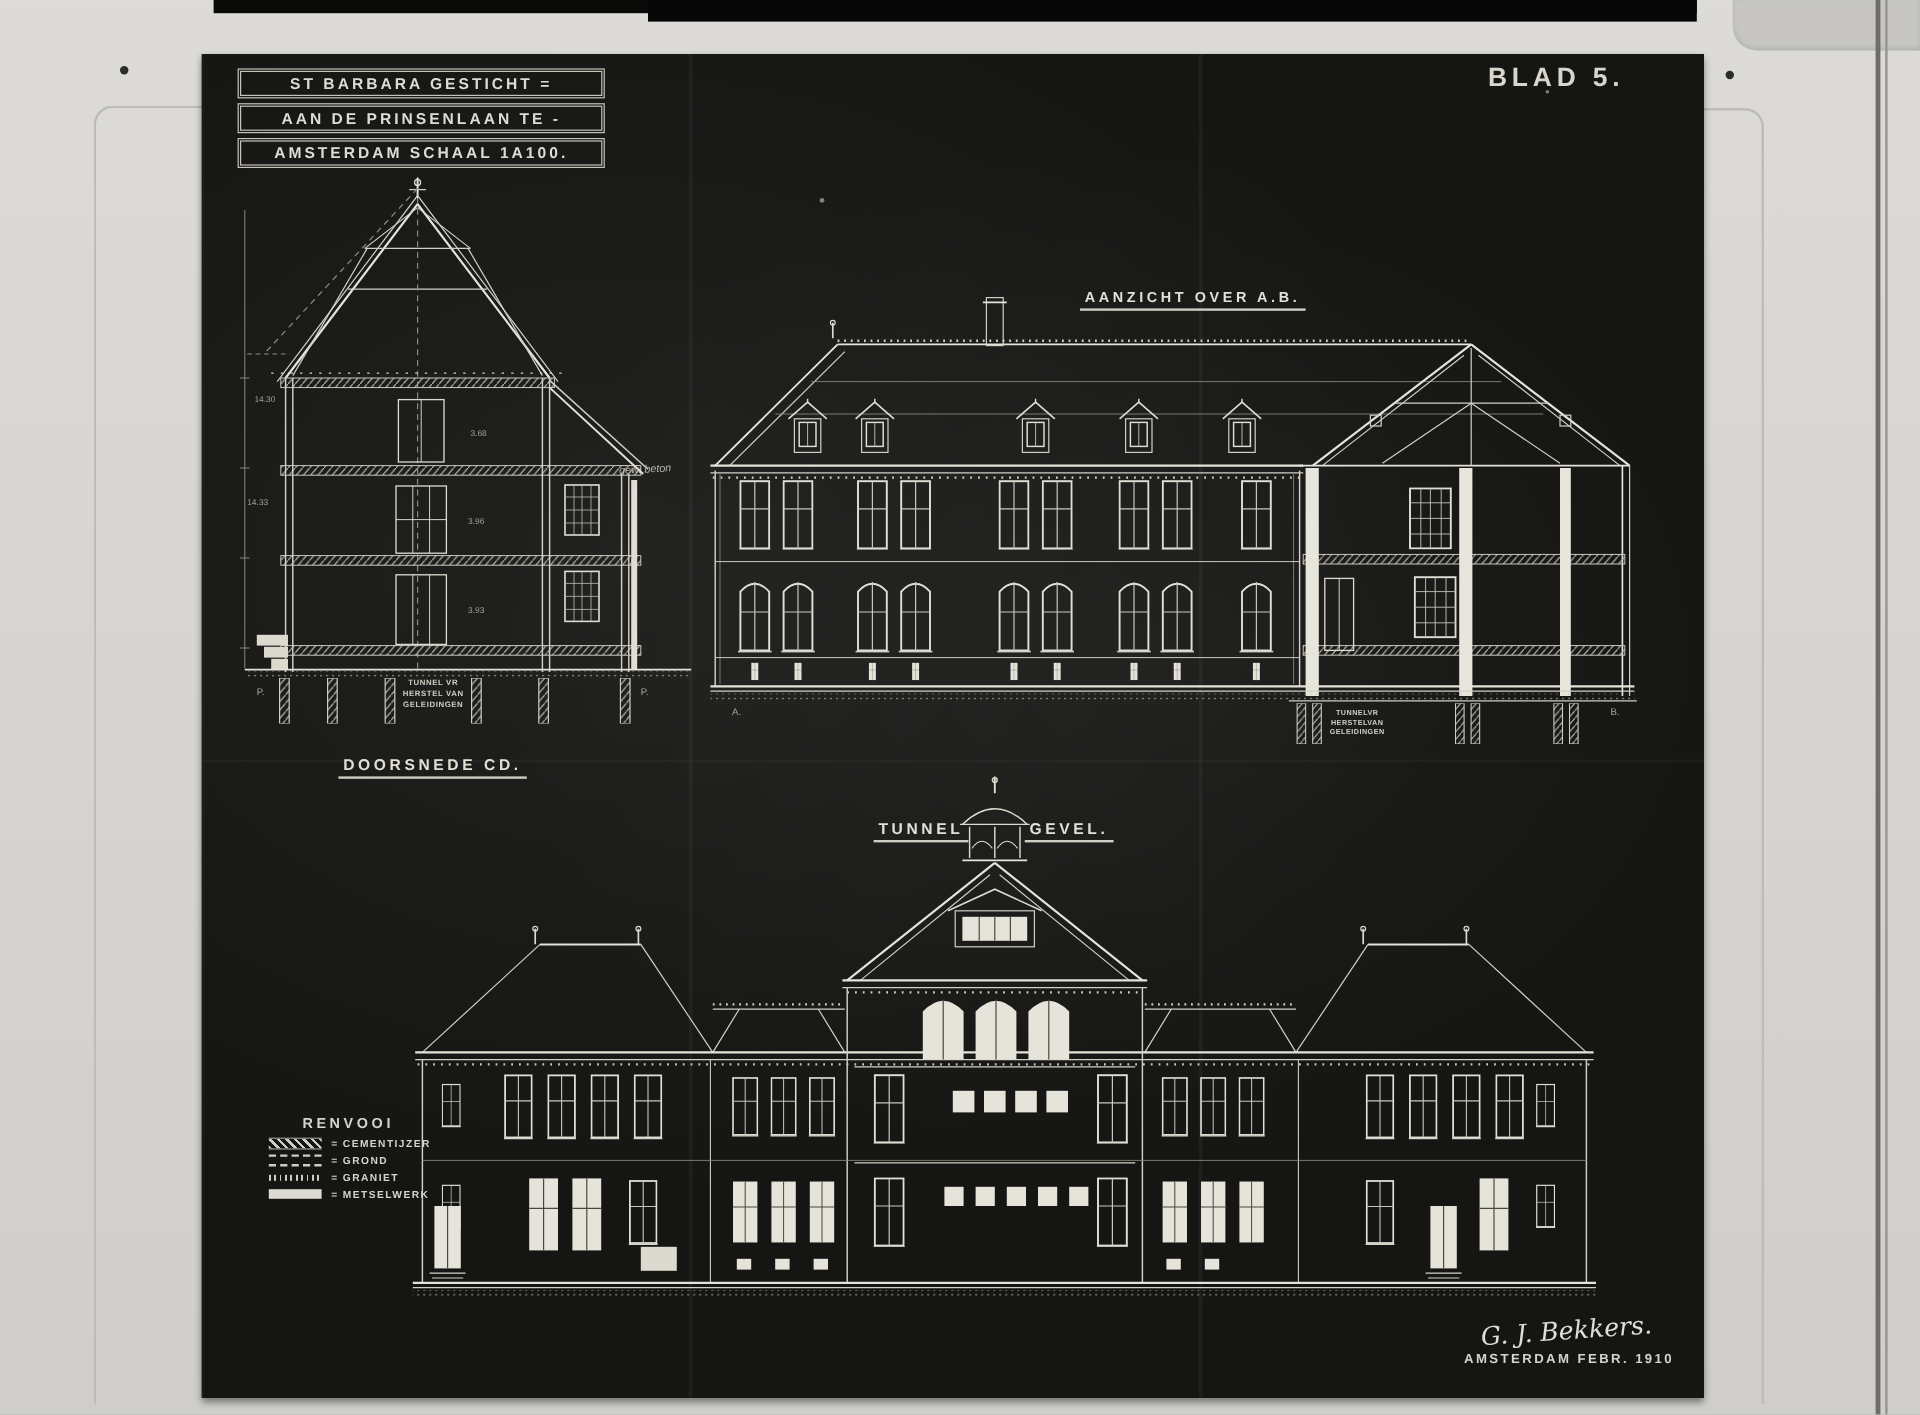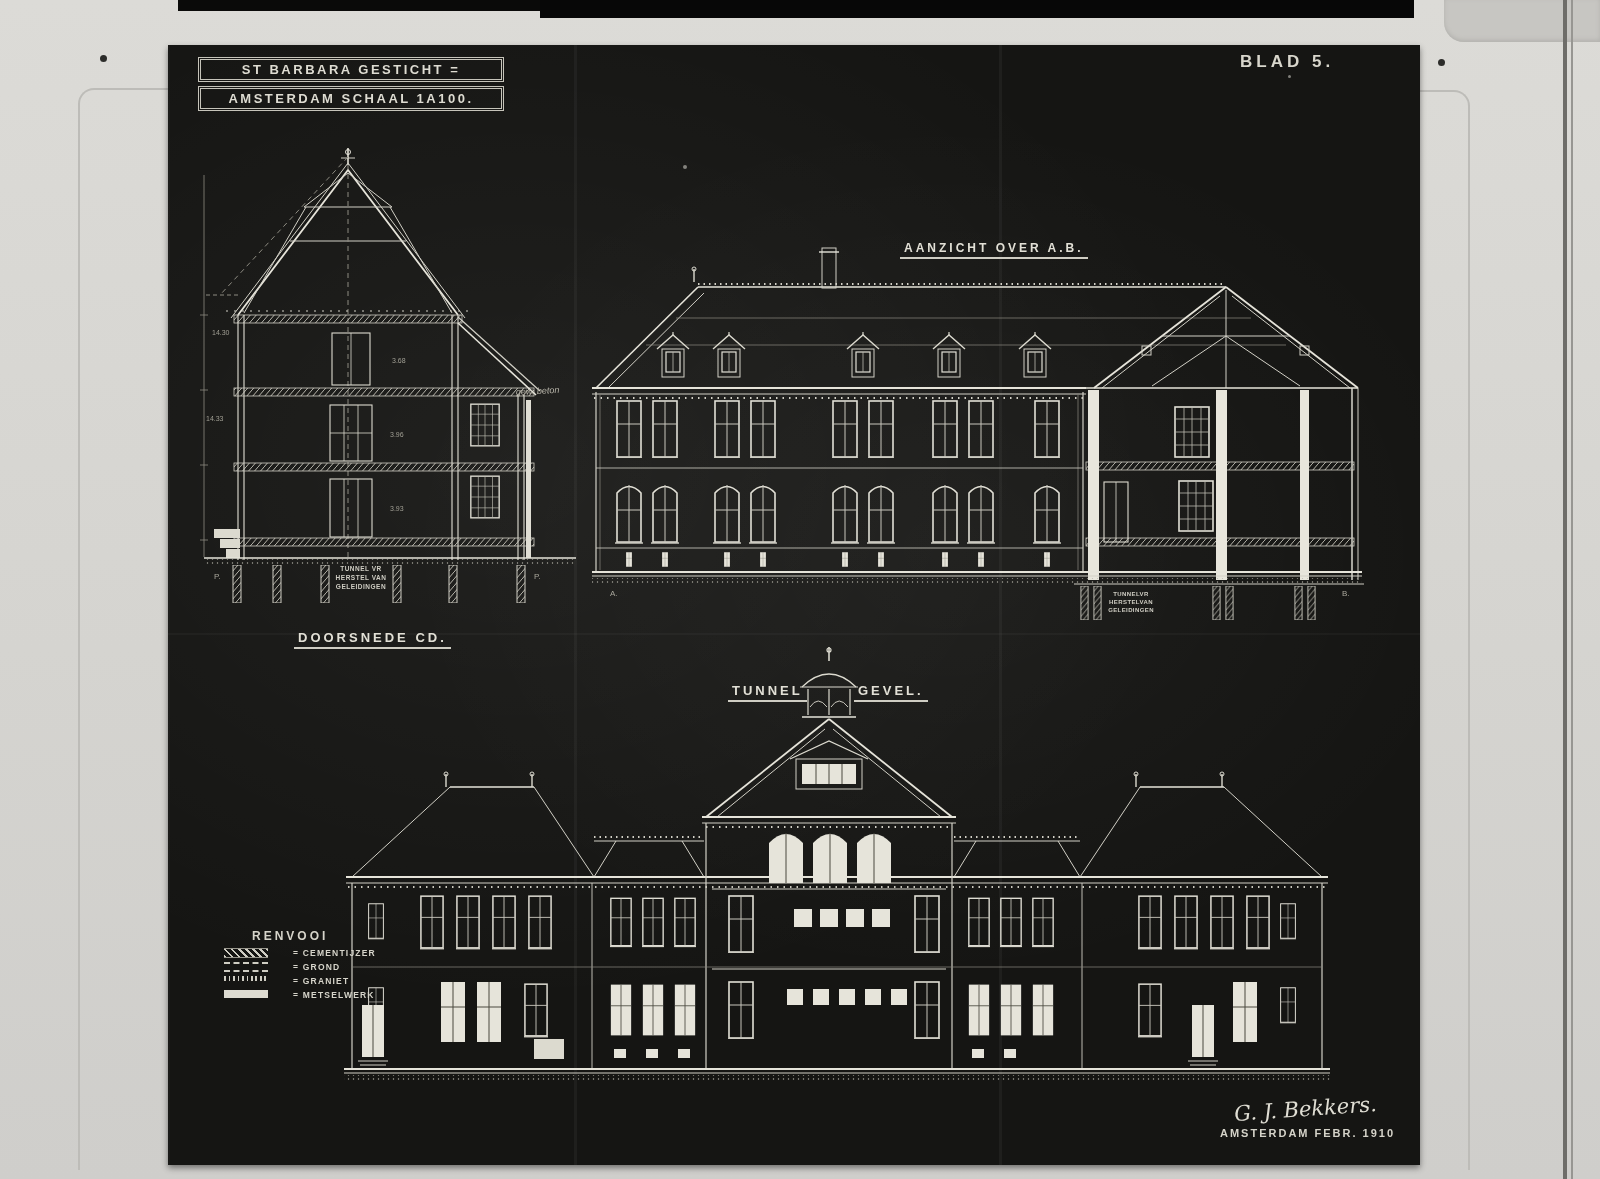--- a/index.html
+++ b/index.html
@@ -22,26 +22,26 @@
   .sheet{position:absolute;left:168px;top:45px;width:1252px;height:1120px;background:#151513;
          background-image:radial-gradient(ellipse at 28% 38%,rgba(255,255,255,.05),rgba(0,0,0,0) 55%),
                           radial-gradient(ellipse at 62% 45%,rgba(255,255,255,.04),rgba(0,0,0,0) 50%),
                           linear-gradient(90deg,rgba(255,255,255,.02) 0 2px,transparent 2px);
          box-shadow:0 3px 6px rgba(0,0,0,.45);}
   .fold-v{position:absolute;top:0;width:3px;height:100%;background:rgba(255,255,255,.045);}
   .fold-h{position:absolute;left:0;width:100%;height:2px;background:rgba(255,255,255,.03);}
   
   .trow{border:3px double #c6c4ba;padding:2px 8px;margin-bottom:4px;font-size:13px;letter-spacing:2.5px;
         color:#dedcd2;font-weight:bold;text-align:center;white-space:nowrap;}
-  .blad{position:absolute;left:1072px;top:7px;font-size:17px;letter-spacing:4px;color:#d8d6cc;font-weight:bold;}
+  .blad{position:absolute;left:1072px;top:7px;font-size:22px;letter-spacing:4px;color:#d8d6cc;font-weight:bold;}
   .caption{position:absolute;color:#e2e0d6;font-size:13px;letter-spacing:3px;font-weight:bold;
            border-bottom:2px solid #cfcdc3;padding:0 4px 2px 4px;white-space:nowrap;}
   .legend{position:absolute;left:56px;top:836px;color:#d6d4ca;margin-top:48px;}
   .legend-title{font-size:12px;letter-spacing:3px;font-weight:bold;margin:0 0 5px 28px;}
-  .legend-row{display:flex;align-items:flex-start;margin-bottom:4px;font-size:8.5px;letter-spacing:1.2px;font-weight:bold;gap:17px;}
+  .legend-row{display:flex;align-items:center;margin-bottom:4px;font-size:8.5px;letter-spacing:1.2px;font-weight:bold;}
   .sw{width:44px;height:8px;margin-right:8px;flex:none;}
   .sw-hatch{background:repeating-linear-gradient(45deg,#cfcdc3 0 2px,transparent 2px 5px);
             border-top:1px solid #9a988e;border-bottom:1px solid #9a988e;}
   .sw-grond{height:6px;border-top:2px dashed #cfcdc3;border-bottom:2px dashed #cfcdc3;background:none;}
   .sw-graniet{background:repeating-linear-gradient(90deg,#cfcdc3 0 1.5px,transparent 1.5px 4.5px);height:5px;}
   .sw-metsel{background:#dddbd1;}
   .footer-date{position:absolute;left:1052px;top:1042px;font-size:11px;letter-spacing:2px;color:#d5d3c9;font-weight:bold;margin-top:40px;}
   .sig{position:absolute;left:1066px;top:1052px;font-family:"DejaVu Serif",serif;font-style:italic;
        font-size:21px;color:#e0ded4;transform:rotate(-4deg);}
   .speck{position:absolute;border-radius:50%;background:rgba(235,233,225,.5);}
@@ -115,20 +115,21 @@
 
   <div class="sheet">
     <div class="fold-v" style="left:406px;"></div>
     <div class="fold-v" style="left:831px;"></div>
     <div class="fold-h" style="top:588px;"></div>
     <div class="speck" style="left:515px;top:120px;width:4px;height:4px;"></div>
     <div class="speck" style="left:1120px;top:30px;width:3px;height:3px;"></div>
 
     <div style="position:absolute;left:30px;top:12px;width:306px;">
       <div class="trow">ST BARBARA GESTICHT =</div>
+      <div class="trow">AAN DE PRINSENLAAN TE -</div>
       <div class="trow">AMSTERDAM SCHAAL 1A100.</div>
     </div>
     <div class="blad">BLAD 5.</div>
 
     <svg style="position:absolute;left:18px;top:100px;" width="400" height="500" viewBox="0 0 400 500">
       <g stroke="#d2d0c6" stroke-width="1" fill="none">
 
         <line x1="162" y1="20" x2="162" y2="3" stroke="#e6e4da" stroke-width="1.6"></line>
         <circle cx="162" cy="7" r="2.5" stroke="#e6e4da"></circle>
         <line x1="155" y1="13" x2="169" y2="13"></line>
@@ -215,21 +216,21 @@
         <text x="175" y="426">TUNNEL VR</text>
         <text x="175" y="435">HERSTEL VAN</text>
         <text x="175" y="444">GELEIDINGEN</text>
       </g>
       <g fill="#a9a79c" font-size="8">
         <text x="28" y="434">P.</text>
         <text x="348" y="434">P.</text>
       </g>
       <text x="330" y="250" font-size="9" font-style="italic" fill="#b8b5aa" transform="rotate(-3 330 250)" font-family="DejaVu Serif, serif">gew. beton</text>
     </svg>
-    <div class="caption" style="left:126px;top:585px;">DOORSNEDE CD.</div>
+    <div class="caption" style="left:114px;top:585px;">DOORSNEDE CD.</div>
 
     <div class="caption" style="left:732px;top:196px;font-size:12px;text-align:right;">AANZICHT OVER A.B.</div>
     <svg style="position:absolute;left:418px;top:195px;" width="790" height="425" viewBox="0 0 790 425">
       <g stroke="#d2d0c6" stroke-width="1" fill="none">
         <line x1="112" y1="47" x2="640" y2="47" stroke="#e6e4da" stroke-width="1.6"></line>
         <line x1="112" y1="47" x2="10" y2="148" stroke="#e6e4da" stroke-width="1.6"></line>
         <line x1="118" y1="53" x2="22" y2="148"></line>
         <line x1="112" y1="44" x2="640" y2="44" stroke-dasharray="1.5 4" stroke-width="2"></line>
         <use href="#finial" x="104" y="26" width="8" height="16"></use>
         <line x1="60" y1="105" x2="700" y2="105" stroke="#8d8b81" stroke-width=".7"></line>

